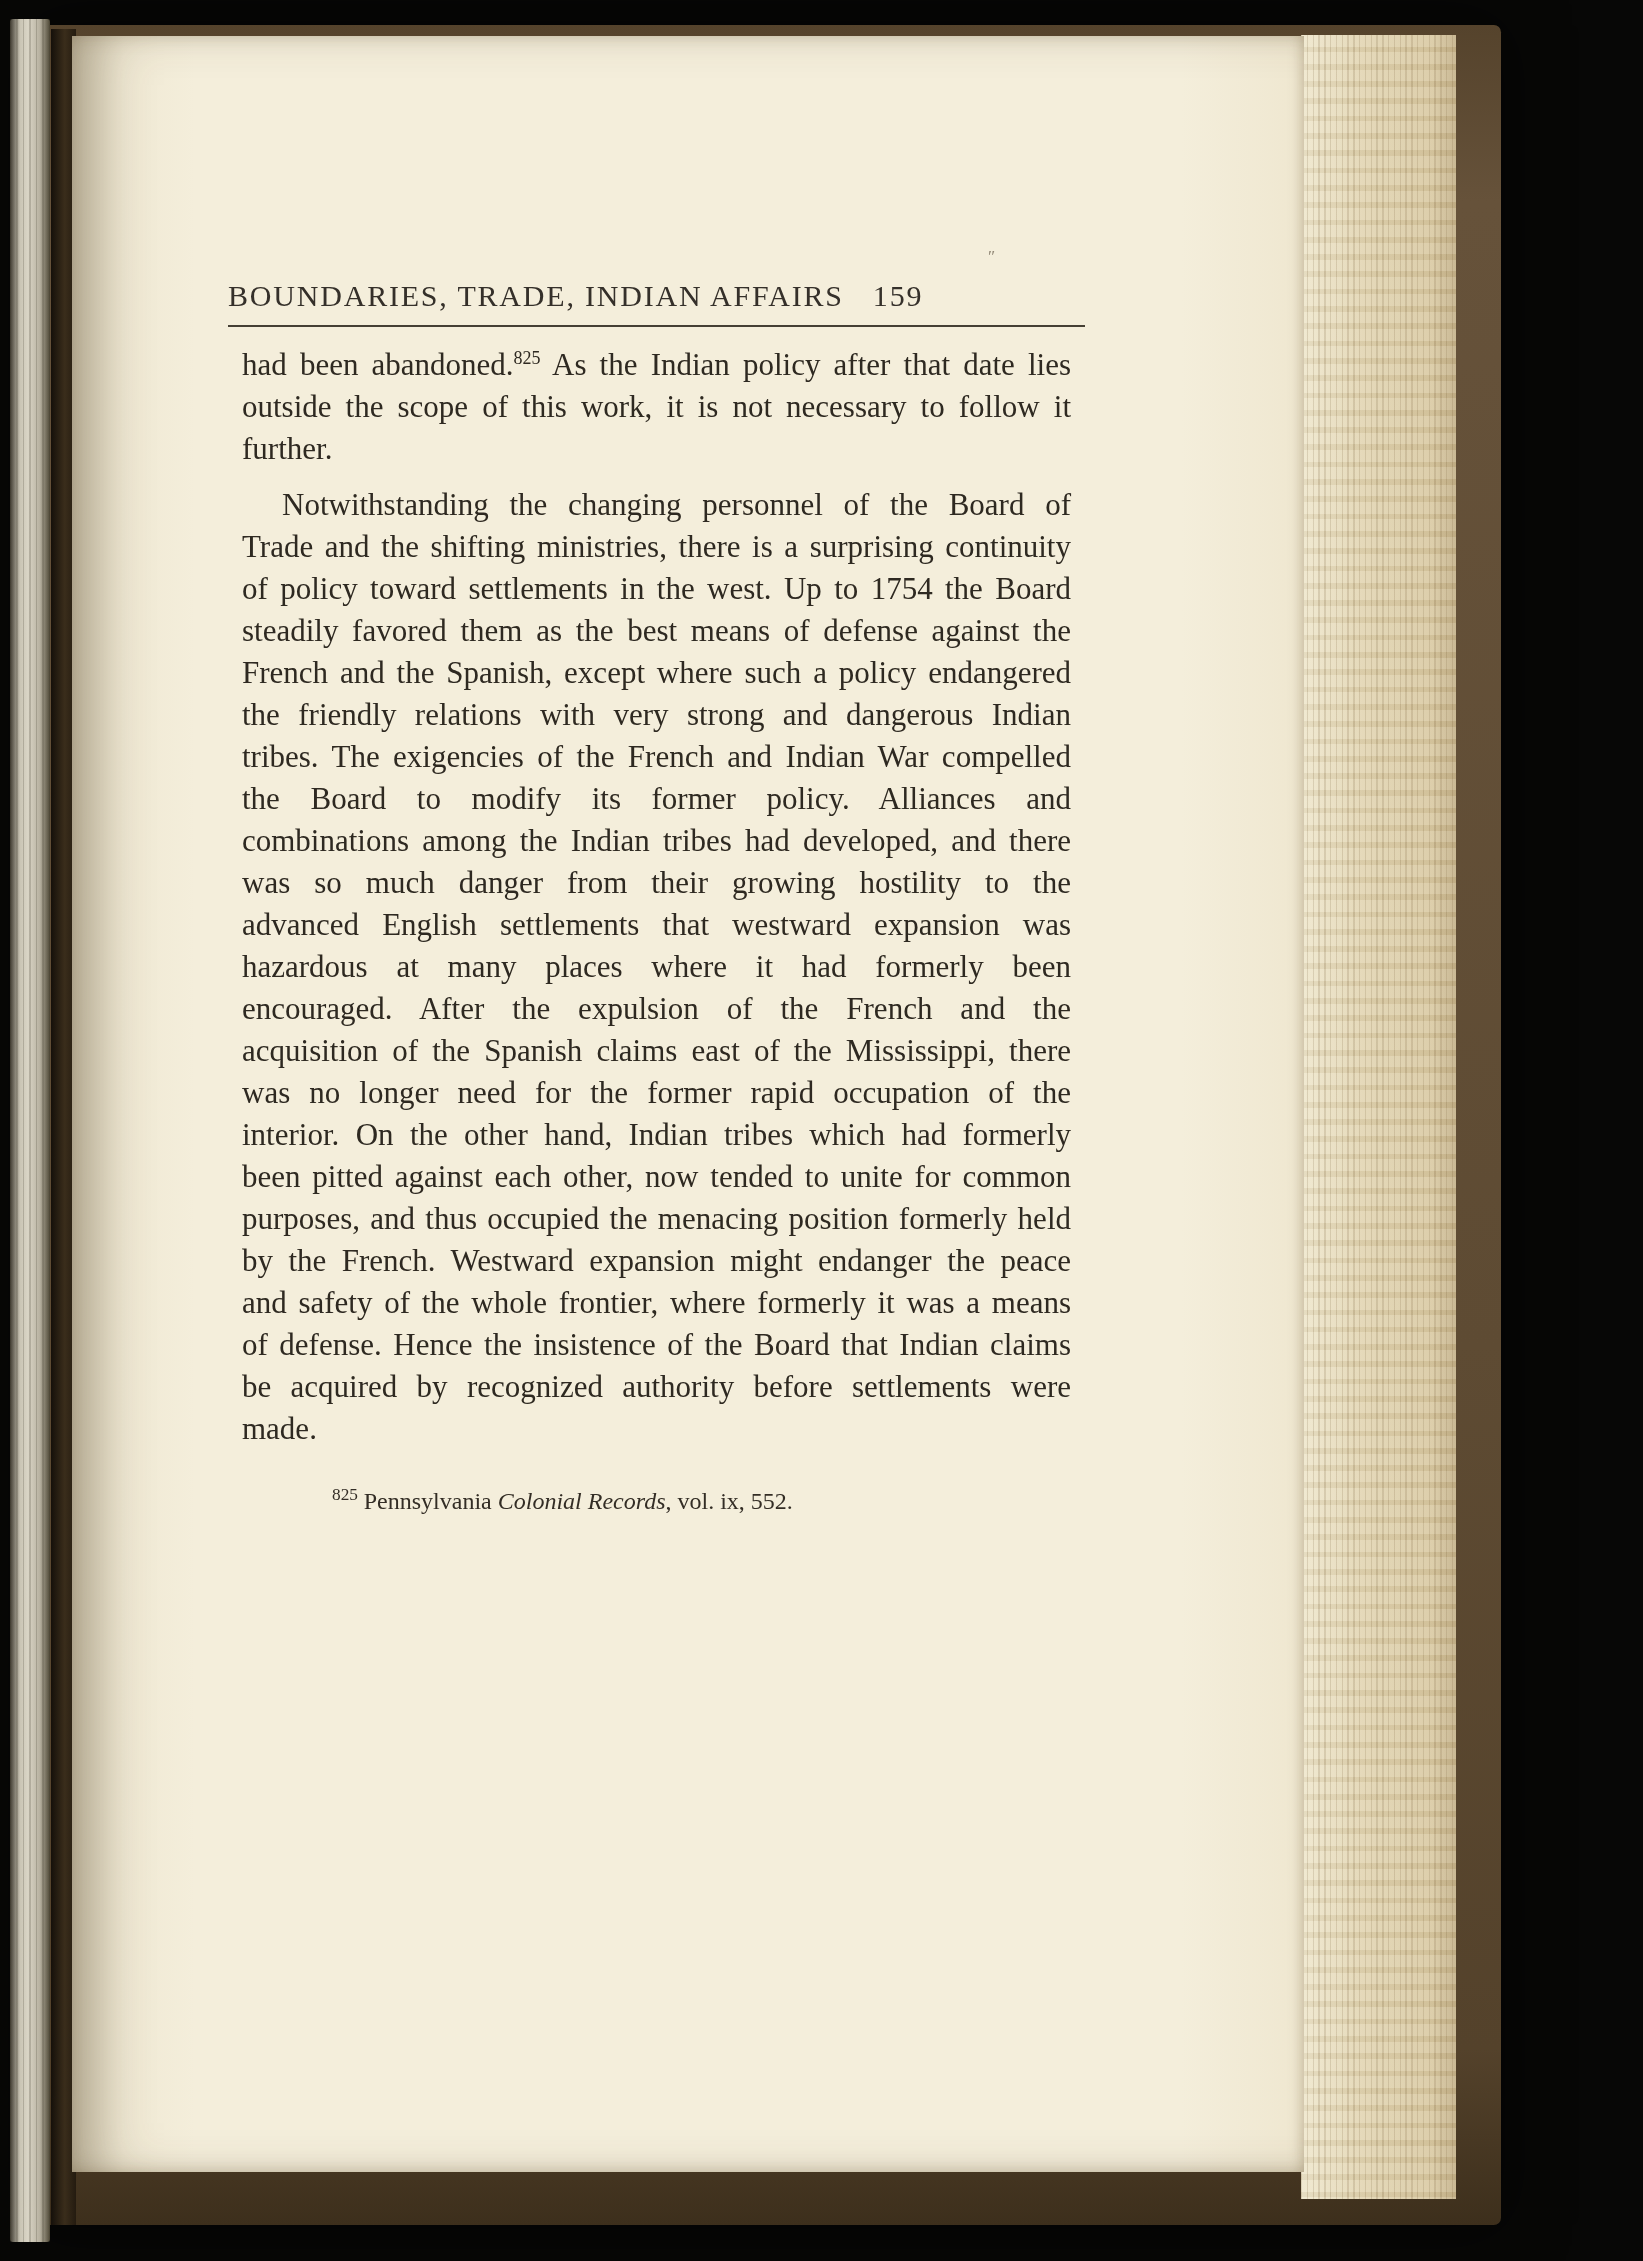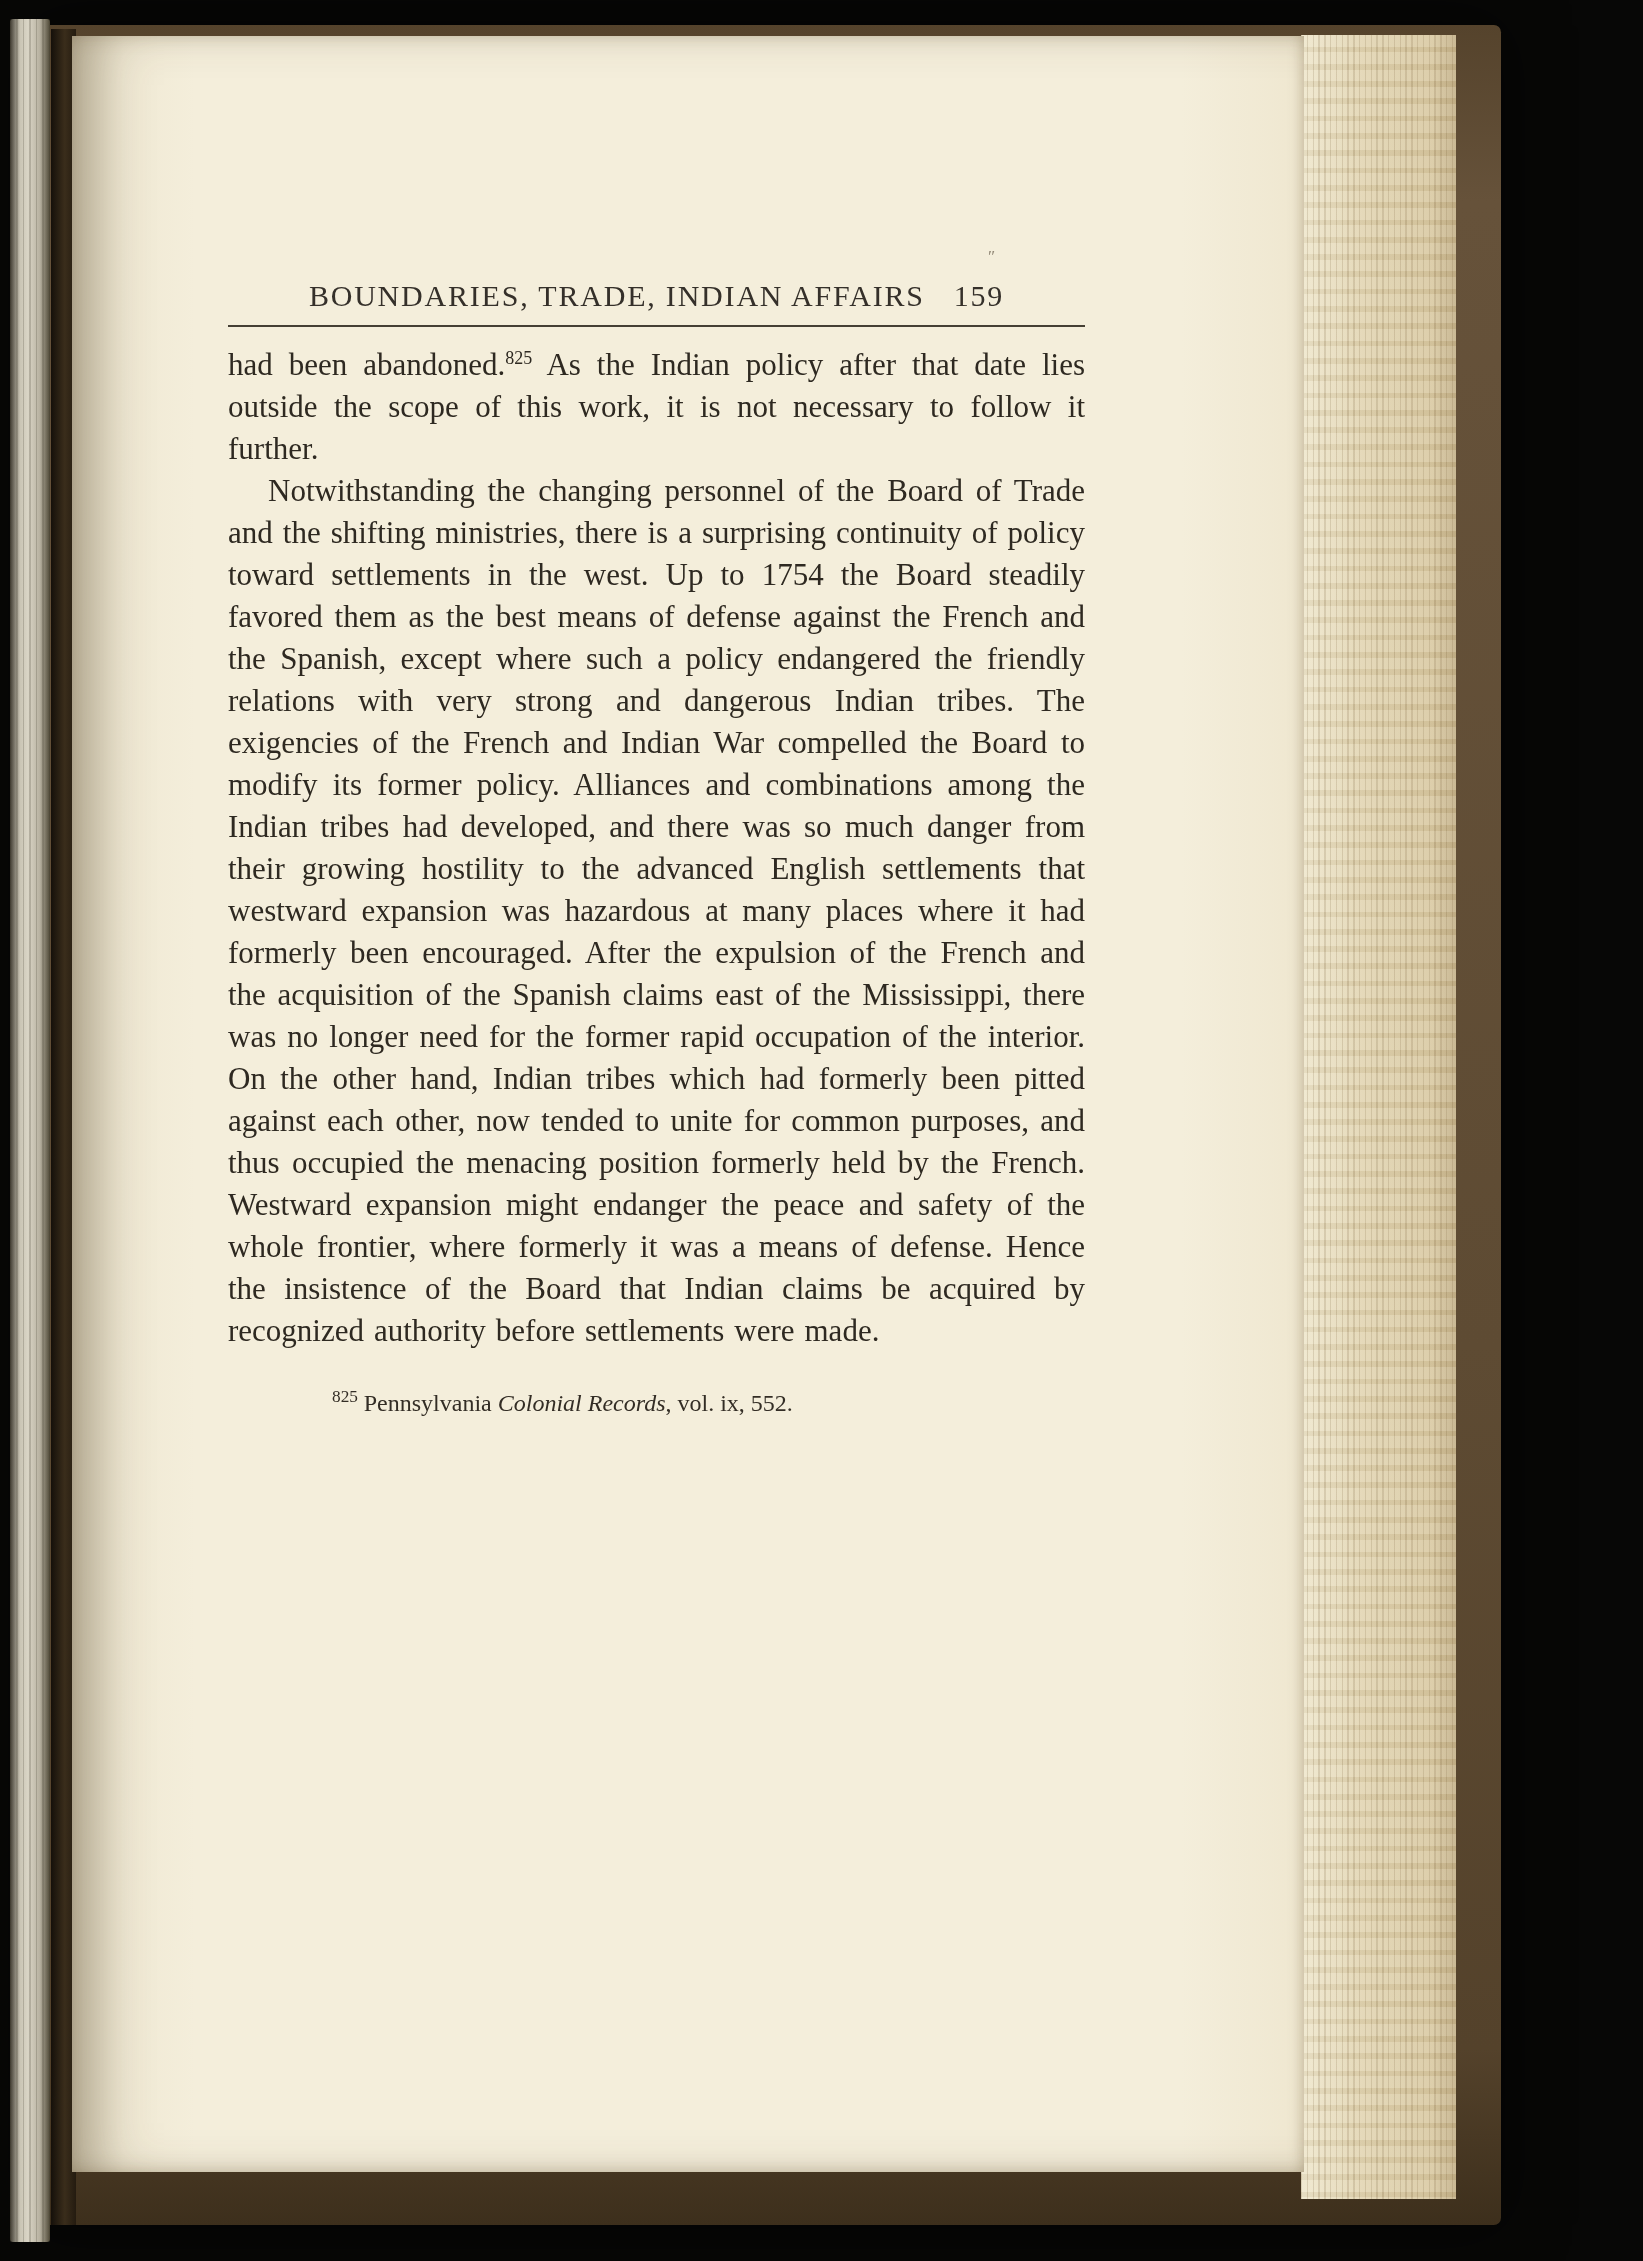--- a/index.html
+++ b/index.html
@@ -77,21 +77,21 @@
   
   .text-col {
     position: absolute;
     left: 156px; top: 243px;
     width: 857px;
     color: #2e2921;
   }
 
   .running-header {
     display: flex;
-    justify-content: center;
+    justify-content: flex-start;
     align-items: baseline;
     gap: 29px;
     font-size: 30px;
     letter-spacing: 1.8px;
     color: #35302a;
     white-space: nowrap;
   }
 
   .header-rule {
     border-bottom: 2.2px solid #47413600;
@@ -100,21 +100,21 @@
   }
 
   .body-text {
     margin-top: 17.3px;
     font-size: 31px;
     line-height: 42px;
     text-align: justify;
     word-spacing: 2.2px;
     color: #2e2921;
   }
-  .para { margin: 0; }
+  .para { margin: 14px; }
   .para.indent { text-indent: 40px; }
 
   sup.fnref {
     font-size: 18px;
     line-height: 0;
     vertical-align: super;
   }
 
   .footnote {
     margin-top: 38px;

